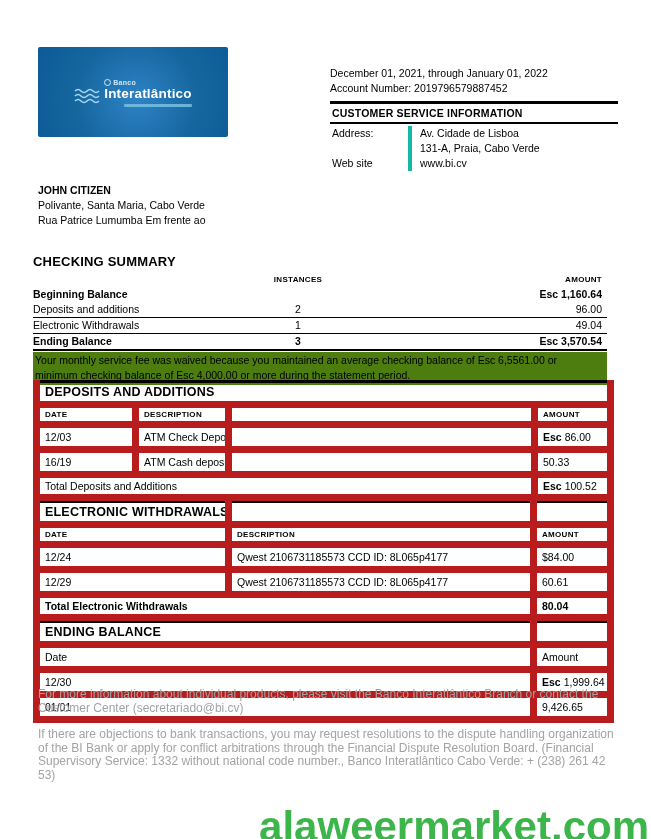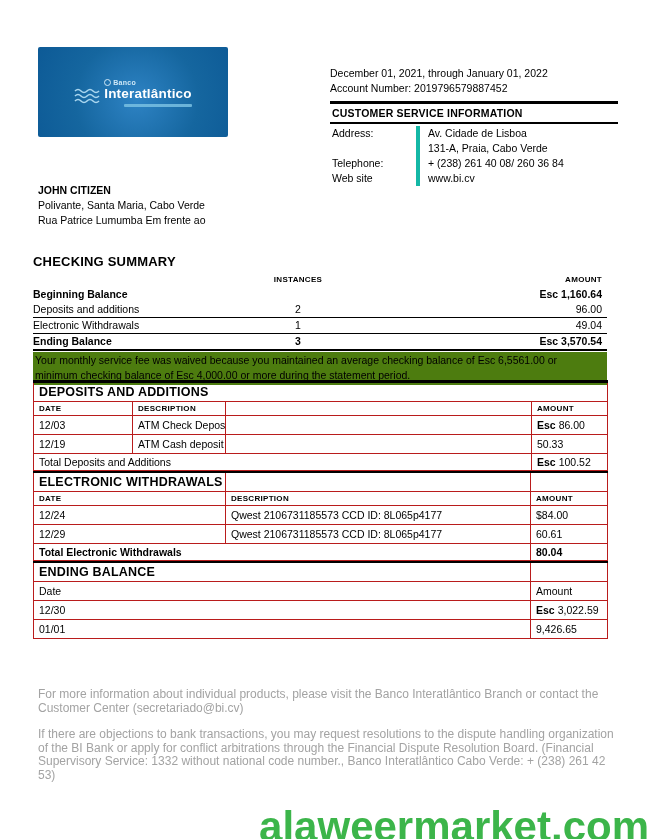--- a/index.html
+++ b/index.html
@@ -18,21 +18,21 @@
   .logo-main{font-size:13.5px;font-weight:700;color:#ffffff;letter-spacing:.2px;margin-top:1px;}
   .logo-tagline{align-self:flex-end;width:68px;height:3px;background:#79bfe2;margin-top:3px;border-radius:1px;opacity:.85;}
 
   
   .hdr-right{position:absolute;left:330px;top:42px;width:288px;margin-top:24px;}
   .period{font-size:10.5px;line-height:15px;}
   .acct{font-size:10.5px;line-height:15px;margin-bottom:5px;}
   .cs-title{border-top:3px solid #000;border-bottom:2px solid #000;font-size:10.5px;font-weight:700;
     padding:3px 2px 3px 2px;letter-spacing:.2px;}
   .cs-body{margin-top:2px;}
-  .cs-row{display:flex;gap:8px;}
+  .cs-row{display:flex;}
   .cs-label{width:76px;flex:0 0 auto;font-size:10.5px;line-height:15px;padding-left:2px;}
   .cs-val{flex:1;border-left:4px solid #14b8a6;padding-left:8px;font-size:10.5px;line-height:15px;}
 
   
   .recipient{position:absolute;left:38px;top:183px;font-size:10.5px;line-height:15px;}
   .recipient .name{font-weight:700;}
 
   
   .summary{position:absolute;left:33px;top:254px;width:574px;}
   .summary-title{font-size:13px;font-weight:700;letter-spacing:.2px;margin-bottom:6px;}
@@ -44,21 +44,21 @@
   .sum-row .inst{text-align:center;}
   .sum-row .amt{text-align:right;padding-right:5px;}
   .sum-row.b{font-weight:700;}
   .sum-row.line{border-bottom:1px solid #000;}
   .sum-row.thick{border-bottom:2.5px solid #000;}
   .fee-note{margin-top:1px;background:#4d7c0f;font-size:10.5px;line-height:15px;padding:1px 2px 2px 2px;}
 
   
   .tables{position:absolute;left:33px;top:380px;width:574px;}
   table.tbl{border-collapse:collapse;width:574px;table-layout:fixed;}
-  table.tbl td{border:1px solid #b91c1c;font-size:10.5px;padding:3px 5px;overflow:hidden;white-space:nowrap;}
+  table.tbl td{border:7px solid #b91c1c;font-size:10.5px;padding:3px 5px;overflow:hidden;white-space:nowrap;}
   tr.title-row td{font-size:12.5px;font-weight:700;letter-spacing:.2px;padding:2px 5px;}
   tr.sec-top td{border-top:3px solid #000;}
   tr.sec-top2 td{border-top:2px solid #000;}
   tr.hdr td{font-size:8px;font-weight:700;letter-spacing:.3px;padding:2px 5px;}
   tr.total td{padding:2px 5px;}
   tr.total.b td{font-weight:700;}
   td.amt .esc{font-weight:700;margin-right:3px;}
   td.amt .esc:empty{margin-right:0;}
   tr.plain td{font-weight:400;}
 
@@ -101,26 +101,20 @@
     <div class="cs-title">CUSTOMER SERVICE INFORMATION</div>
     <div class="cs-body">
       <div class="cs-row">
         <div class="cs-label">Address:</div>
         <div class="cs-val">
           <div>Av. Cidade de Lisboa</div>
           <div>131-A, Praia, Cabo Verde</div>
         </div>
       </div>
       <div class="cs-row">
-        <div class="cs-label">Telephone:</div>
-        <div class="cs-val">
-          <div>+ (238) 261 40 08/ 260 36 84</div>
-        </div>
-      </div>
-      <div class="cs-row">
         <div class="cs-label">Web site</div>
         <div class="cs-val">
           <div>www.bi.cv</div>
         </div>
       </div>
     </div>
   </div>
 
   <div class="recipient">
     <div class="name">JOHN CITIZEN</div>
@@ -185,21 +179,21 @@
         <td></td>
         <td>AMOUNT</td>
       </tr>
       <tr>
         <td>12/03</td>
         <td>ATM Check Deposit</td>
         <td></td>
         <td class="amt"><span class="esc">Esc</span><span>86.00</span></td>
       </tr>
       <tr>
-        <td>12/19</td>
+        <td>16/19</td>
         <td>ATM Cash deposit</td>
         <td></td>
         <td class="amt"><span class="esc"></span><span>50.33</span></td>
       </tr>
       <tr class="total">
         <td colspan="3">Total Deposits and Additions</td>
         <td class="amt"><span class="esc">Esc</span><span>100.52</span></td>
       </tr>
     </tbody>
       </table>
@@ -247,21 +241,21 @@
           <tr class="title-row sec-top2">
         <td>ENDING BALANCE</td>
         <td></td>
       </tr>
       <tr class="plain">
         <td>Date</td>
         <td>Amount</td>
       </tr>
       <tr>
         <td>12/30</td>
-        <td class="amt"><span class="esc">Esc</span><span>3,022.59</span></td>
+        <td class="amt"><span class="esc">Esc</span><span>1,999.64</span></td>
       </tr>
       <tr>
         <td>01/01</td>
         <td class="amt"><span class="esc"></span><span>9,426.65</span></td>
       </tr>
     </tbody>
       </table>
 
   </div>
 

